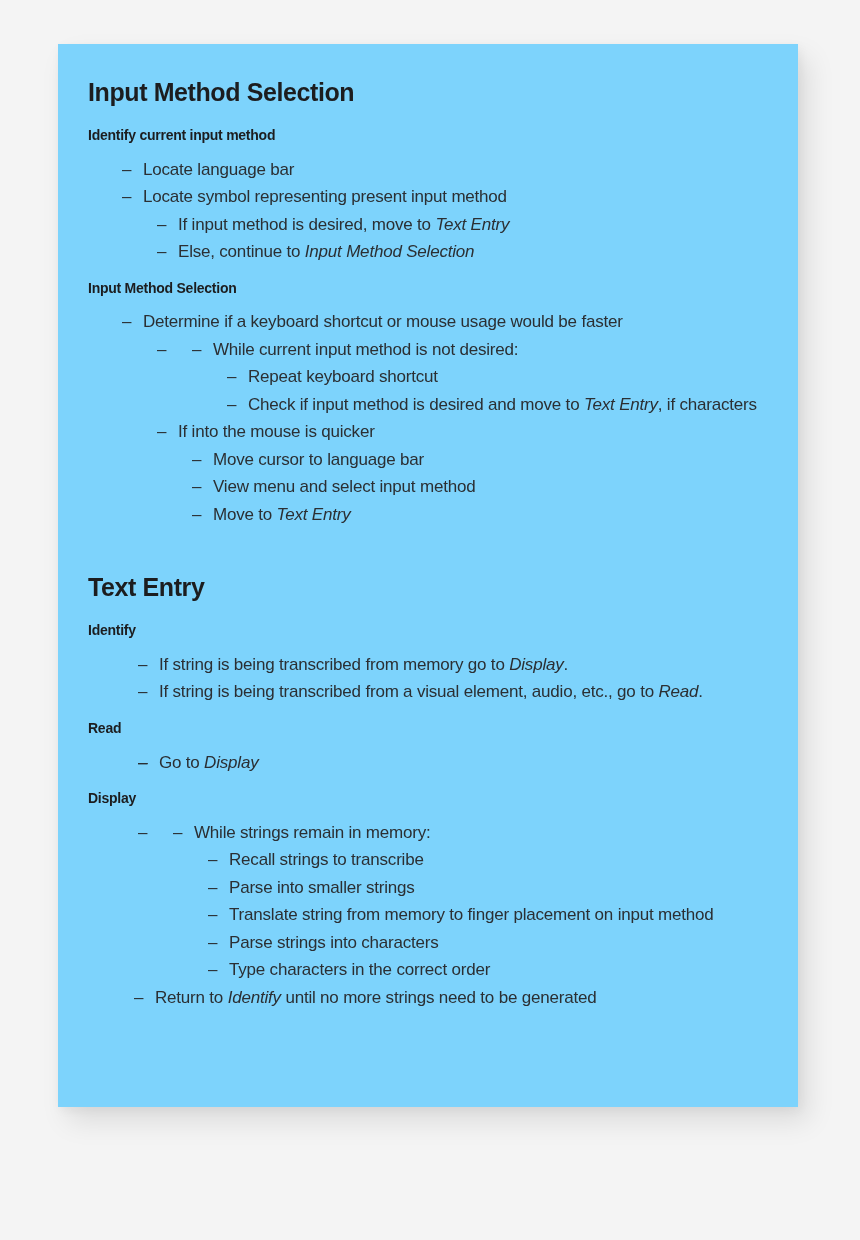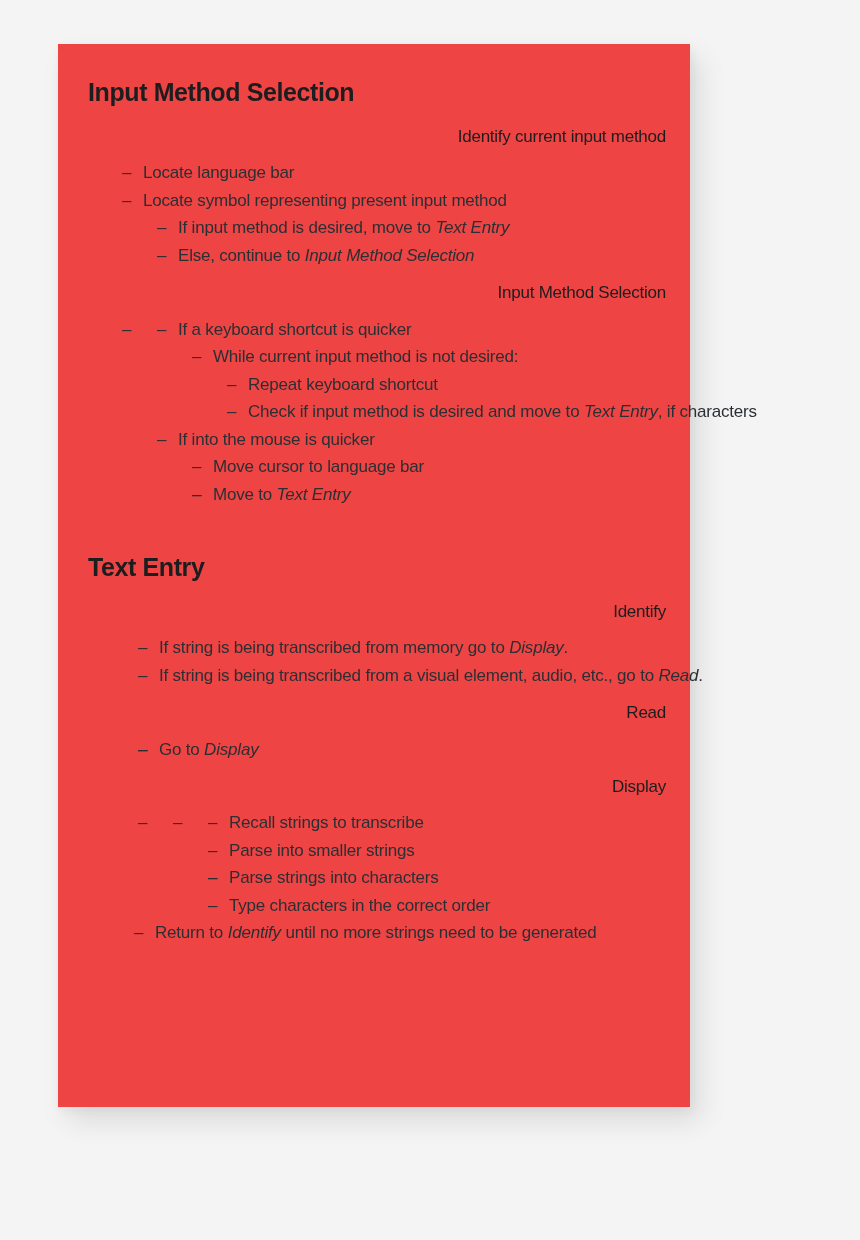--- a/index.html
+++ b/index.html
@@ -18,50 +18,49 @@
     position: relative;
     width: 860px;
     height: 1240px;
     overflow: hidden;
   }
 
   .doc-card {
     position: absolute;
     left: 58px;
     top: 44px;
-    width: 632px;
+    width: 740px;
     height: 1063px;
-    background: #ef4444;
+    background: #7dd3fc;
     box-sizing: border-box;
-    padding: 34px 24px 0 30px;
+    padding: 34px 30px 0 30px;
     box-shadow: 10px 14px 26px rgba(0, 0, 0, 0.10),
                 2px 3px 10px rgba(0, 0, 0, 0.05);
   }
 
   .section-title {
     font-size: 25px;
     font-weight: bold;
     color: #1c1d1f;
     letter-spacing: -0.4px;
     line-height: 1.15;
     margin: 0 0 20px 0;
   }
 
   .section-block.second .section-title {
     margin-top: 45px;
   }
 
   .sub-heading {
-    font-size: 17px;
-    font-weight: normal;
+    font-size: 14px;
+    font-weight: bold;
     color: #1c1d1f;
     letter-spacing: -0.25px;
     line-height: 1.2;
     margin: 0 0 12px 0;
-    text-align: right;
   }
 
   .bullet-list {
     list-style: none;
     margin: 0 0 14px 0;
     padding: 0;
   }
 
   .bullet-item {
     position: relative;
@@ -107,50 +106,50 @@
         <h1 class="section-title">Input Method Selection</h1>
         <h2 class="sub-heading">Identify current input method</h2>
         <ul class="bullet-list">
           <li class="bullet-item lvl-1"><span class="bullet-dash">–</span><span>Locate language bar</span></li>
           <li class="bullet-item lvl-1"><span class="bullet-dash">–</span><span>Locate symbol representing present input method</span></li>
           <li class="bullet-item lvl-2"><span class="bullet-dash">–</span><span>If input method is desired, move to </span><em>Text Entry</em></li>
           <li class="bullet-item lvl-2"><span class="bullet-dash">–</span><span>Else, continue to </span><em>Input Method Selection</em></li>
         </ul>
         <h2 class="sub-heading">Input Method Selection</h2>
         <ul class="bullet-list">
-          <li class="bullet-item lvl-1"><span class="bullet-dash">–</span></li>
-          <li class="bullet-item lvl-2"><span class="bullet-dash">–</span><span>If a keyboard shortcut is quicker</span></li>
+          <li class="bullet-item lvl-1"><span class="bullet-dash">–</span><span>Determine if a keyboard shortcut or mouse usage would be faster</span></li>
+          <li class="bullet-item lvl-2"><span class="bullet-dash">–</span></li>
           <li class="bullet-item lvl-3"><span class="bullet-dash">–</span><span>While current input method is not desired:</span></li>
           <li class="bullet-item lvl-4"><span class="bullet-dash">–</span><span>Repeat keyboard shortcut</span></li>
           <li class="bullet-item lvl-4"><span class="bullet-dash">–</span><span>Check if input method is desired and move to </span><em>Text Entry</em><span>, if characters</span></li>
           <li class="bullet-item lvl-2"><span class="bullet-dash">–</span><span>If into the mouse is quicker</span></li>
           <li class="bullet-item lvl-3"><span class="bullet-dash">–</span><span>Move cursor to language bar</span></li>
-          <li class="bullet-item lvl-3"><span class="bullet-dash">–</span></li>
+          <li class="bullet-item lvl-3"><span class="bullet-dash">–</span><span>View menu and select input method</span></li>
           <li class="bullet-item lvl-3"><span class="bullet-dash">–</span><span>Move to </span><em>Text Entry</em></li>
         </ul>
       </div>
       <div class="section-block second">
         <h1 class="section-title">Text Entry</h1>
         <h2 class="sub-heading">Identify</h2>
         <ul class="bullet-list">
           <li class="bullet-item lvl-1"><span class="bullet-dash">–</span><span>If string is being transcribed from memory go to </span><em>Display</em><span>.</span></li>
           <li class="bullet-item lvl-1"><span class="bullet-dash">–</span><span>If string is being transcribed from a visual element, audio, etc., go to </span><em>Read</em><span>.</span></li>
         </ul>
         <h2 class="sub-heading">Read</h2>
         <ul class="bullet-list">
           <li class="bullet-item lvl-1"><span class="bullet-dash">–</span></li>
           <li class="bullet-item lvl-1"><span class="bullet-dash">–</span></li>
           <li class="bullet-item lvl-1"><span class="bullet-dash">–</span><span>Go to </span><em>Display</em></li>
         </ul>
         <h2 class="sub-heading">Display</h2>
         <ul class="bullet-list">
           <li class="bullet-item lvl-1"><span class="bullet-dash">–</span></li>
-          <li class="bullet-item lvl-2"><span class="bullet-dash">–</span></li>
+          <li class="bullet-item lvl-2"><span class="bullet-dash">–</span><span>While strings remain in memory:</span></li>
           <li class="bullet-item lvl-3"><span class="bullet-dash">–</span><span>Recall strings to transcribe</span></li>
           <li class="bullet-item lvl-3"><span class="bullet-dash">–</span><span>Parse into smaller strings</span></li>
-          <li class="bullet-item lvl-3"><span class="bullet-dash">–</span></li>
+          <li class="bullet-item lvl-3"><span class="bullet-dash">–</span><span>Translate string from memory to finger placement on input method</span></li>
           <li class="bullet-item lvl-3"><span class="bullet-dash">–</span><span>Parse strings into characters</span></li>
           <li class="bullet-item lvl-3"><span class="bullet-dash">–</span><span>Type characters in the correct order</span></li>
           <li class="bullet-item lvl-1 outdent"><span class="bullet-dash">–</span><span>Return to </span><em>Identify</em><span> until no more strings need to be generated</span></li>
         </ul>
       </div>
     </div>
 </div>
 
 </body></html>

